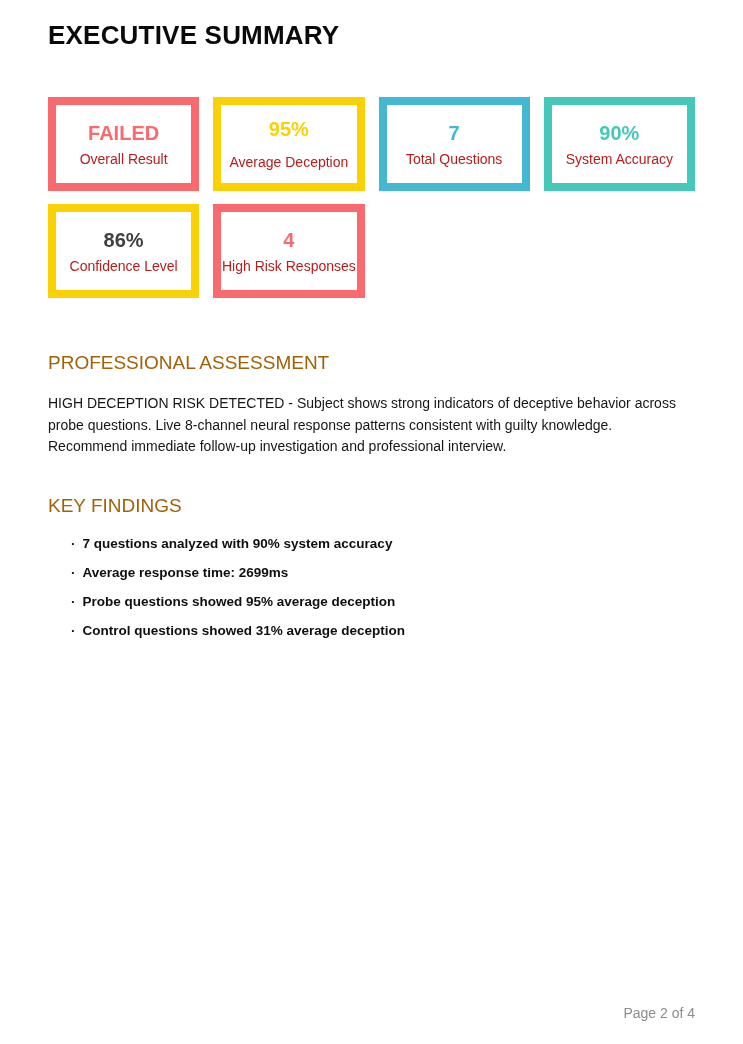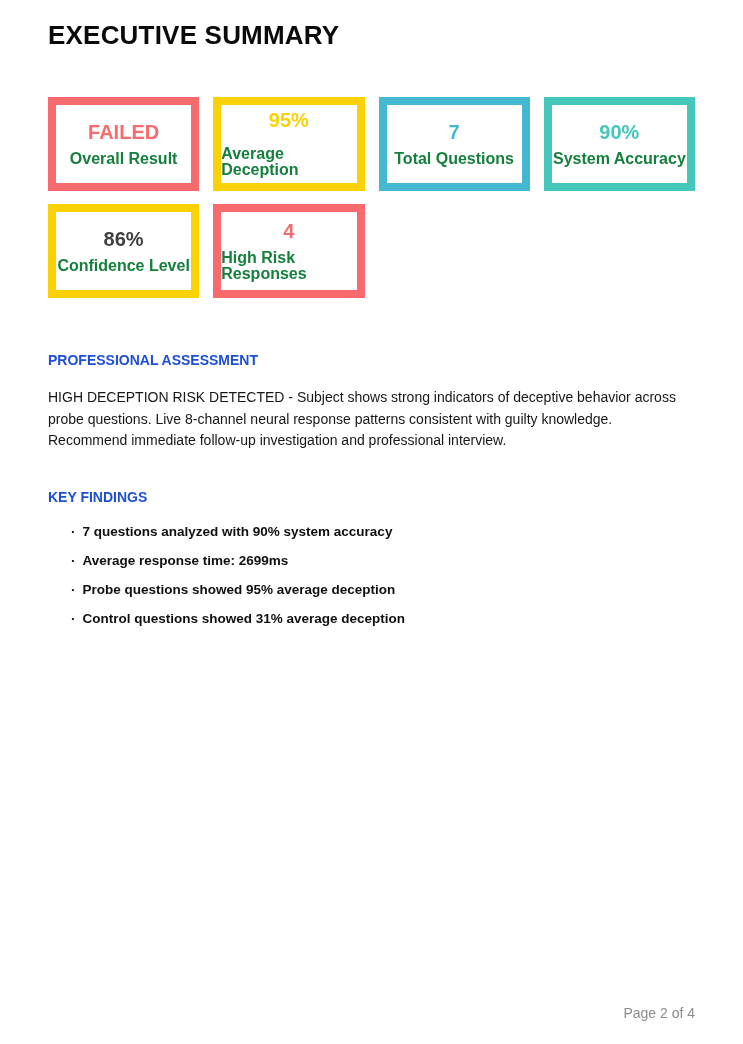--- a/index.html
+++ b/index.html
@@ -41,29 +41,29 @@
     align-items: center;
     justify-content: center;
     gap: 9px;
   }
   .stat-value {
     font-size: 20px;
     font-weight: bold;
     line-height: 1;
   }
   .stat-label {
-    font-size: 16px;
-    font-weight: bold;
-    color: #15803d;
+    font-size: 14px;
+    font-weight: normal;
+    color: #b91c1c;
     line-height: 1;
   }
   .section-heading {
-    font-size: 14px;
-    font-weight: bold;
-    color: #1d4ed8;
+    font-size: 19px;
+    font-weight: normal;
+    color: #a16207;
   }
   .assessment-heading { margin-top: 54px; }
   .assessment-body {
     margin-top: 19px;
     font-size: 14px;
     line-height: 21.5px;
     color: #161616;
     max-width: 648px;
   }
   .findings-heading { margin-top: 37px; }

